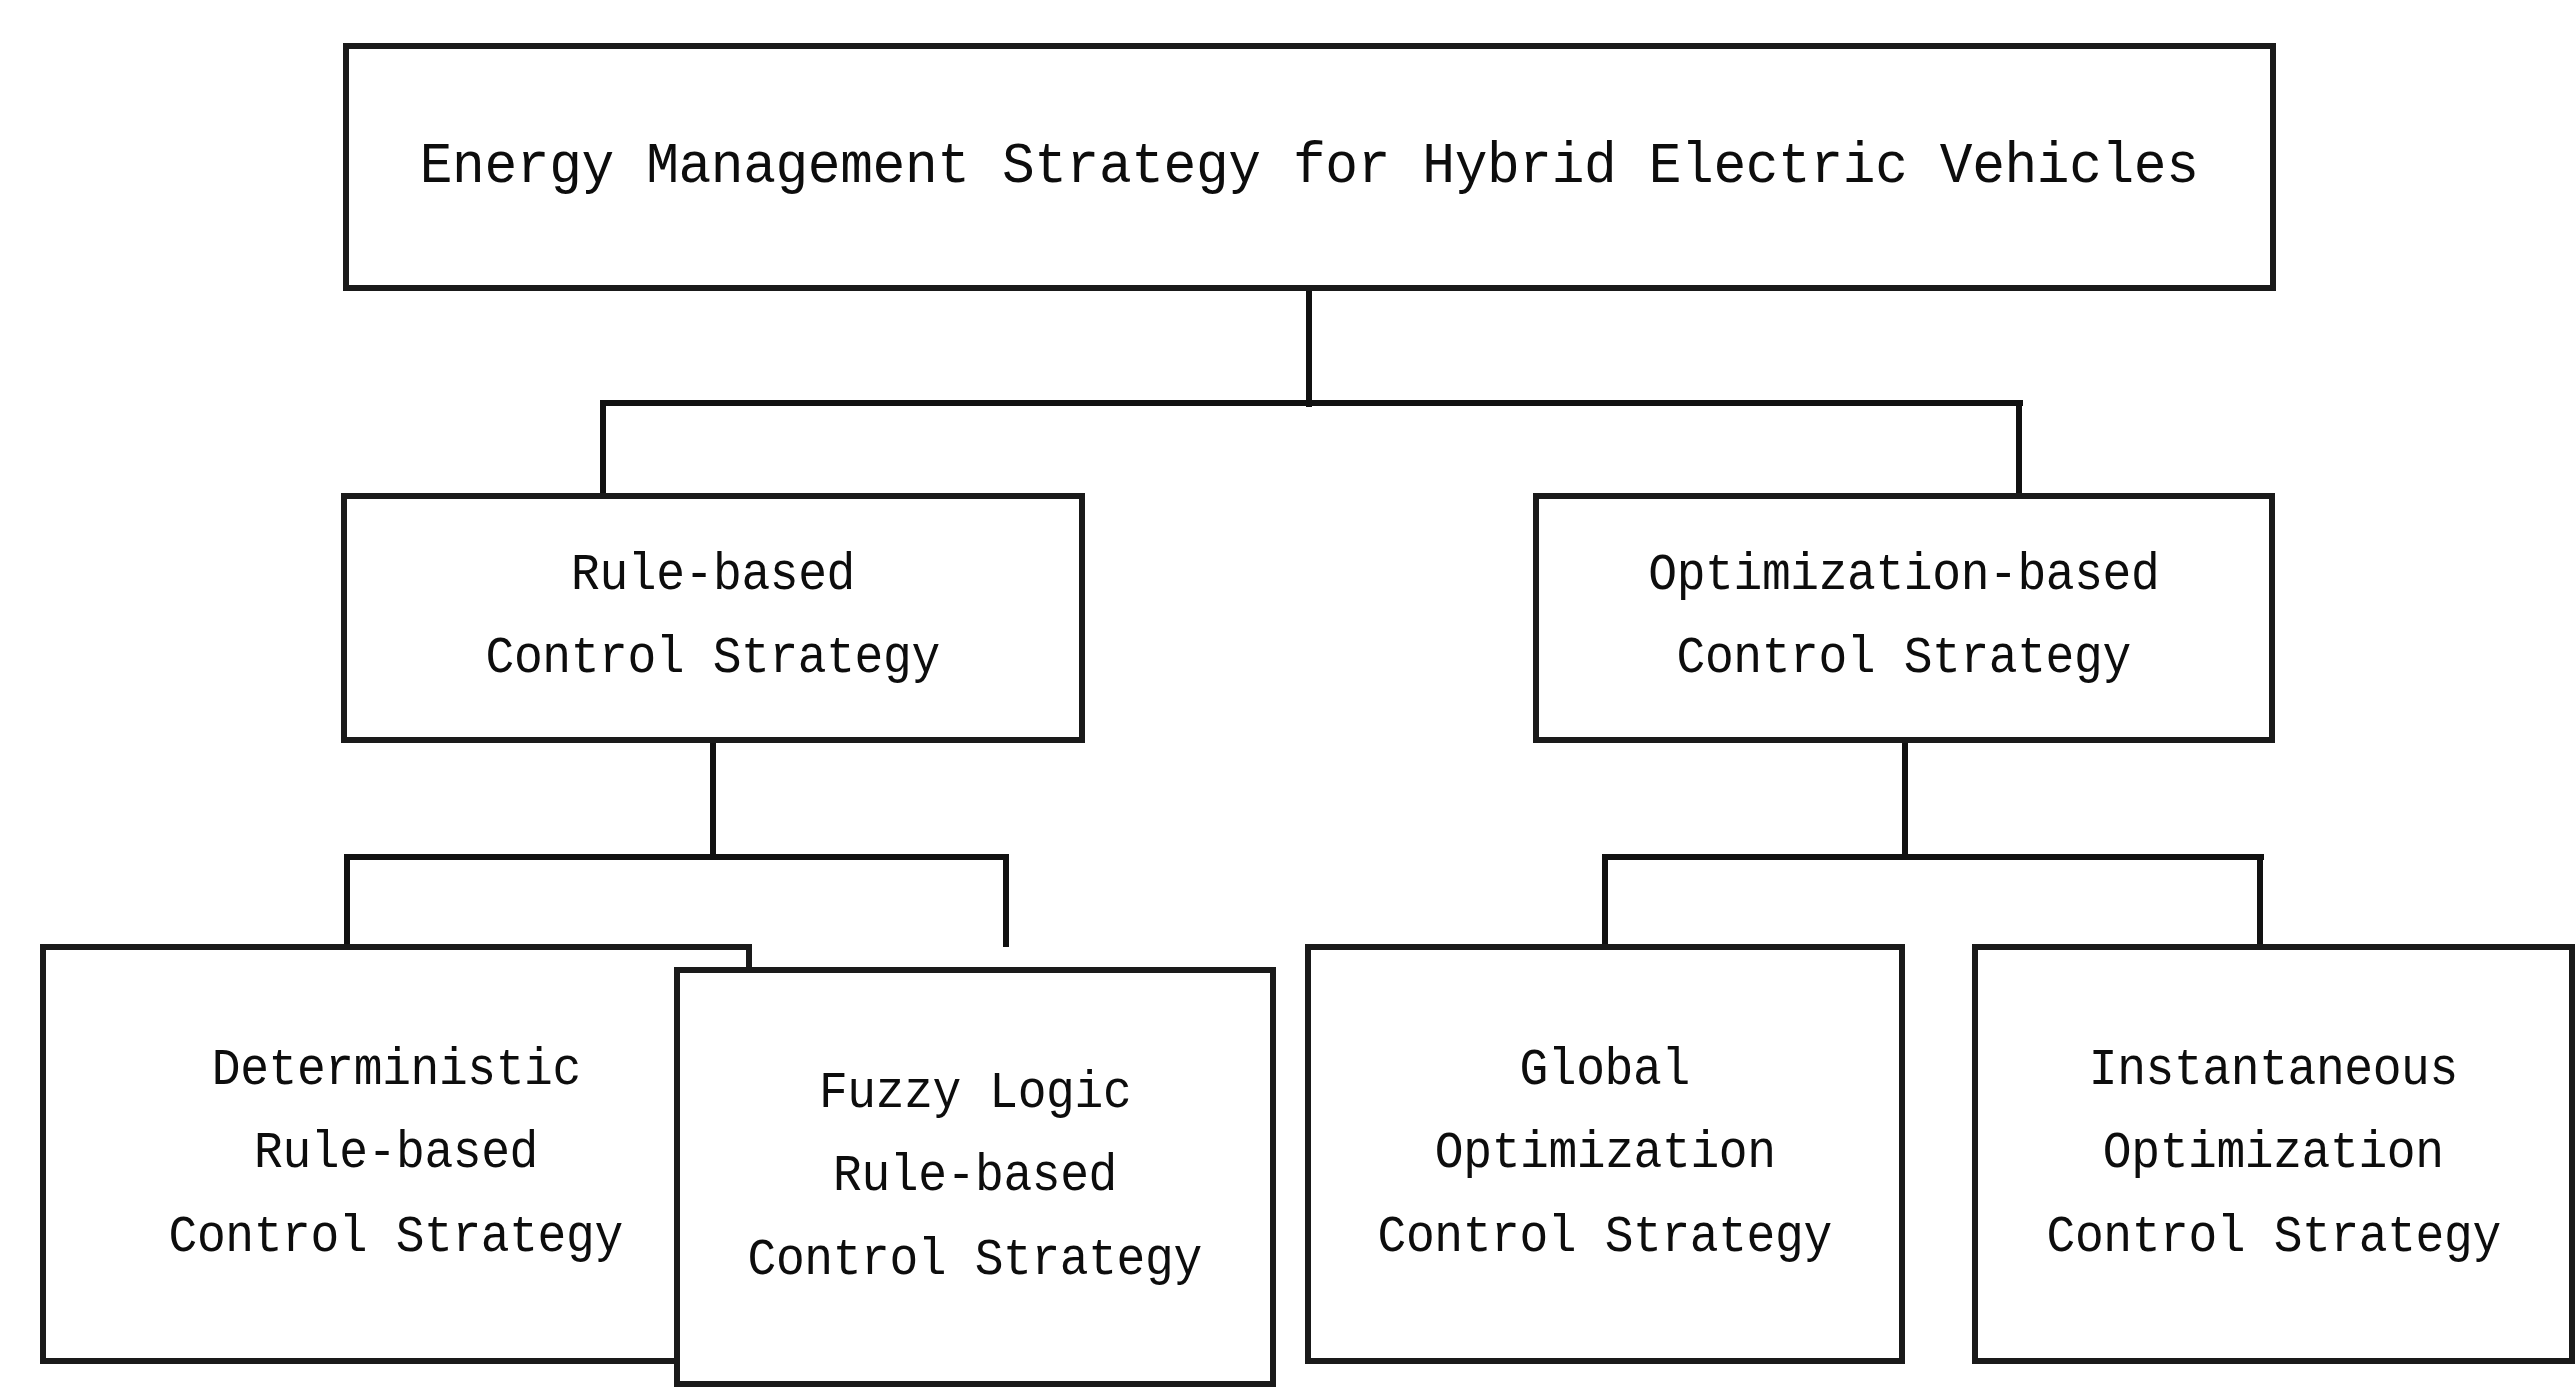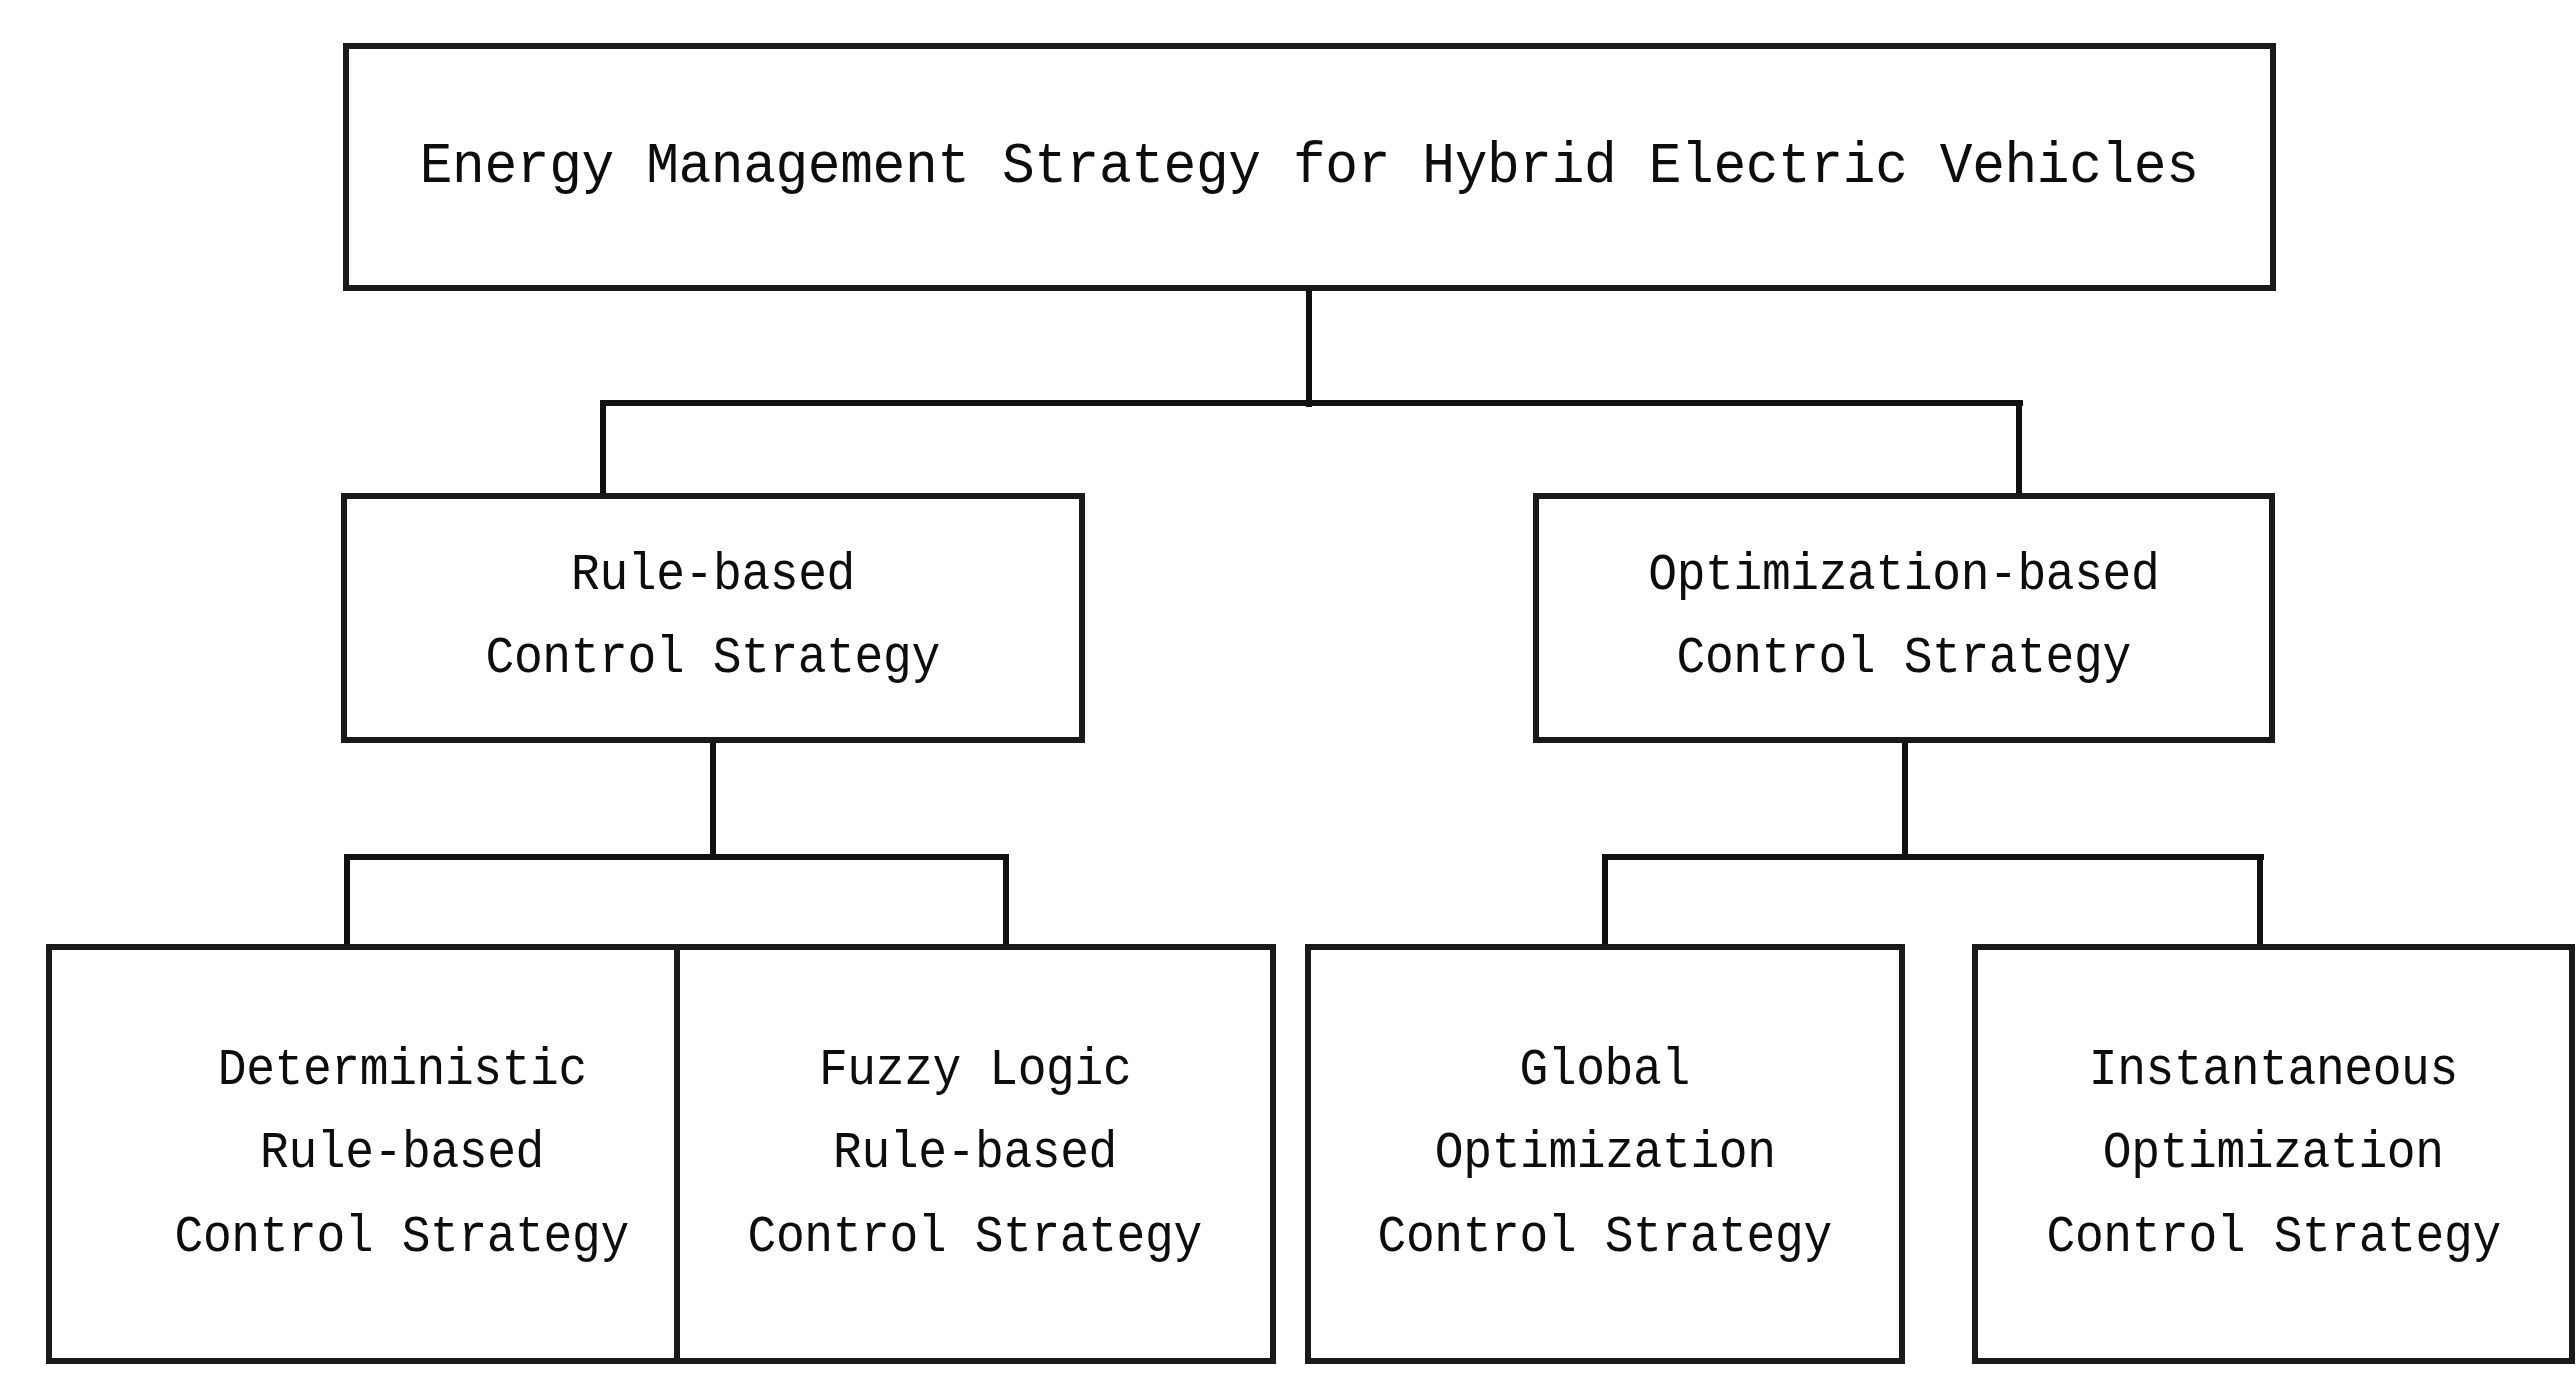--- a/index.html
+++ b/index.html
@@ -56,22 +56,22 @@
   #node-rule   { left: 341px;  width: 744px; }
   #node-opt    { left: 1533px; width: 742px; }
   .node-l2 .line {
     font-size: 51px;
     line-height: 1.62;
     transform: scaleX(0.94);
   }
 
   
   .node-leaf { top: 944px; height: 420px; border-width: 6.9px; }
-  #node-det   { left: 46px;   width: 712px; }
-  #node-fuzzy { left: 674px;  width: 602px; }
+  #node-det   { left: 40px;   width: 712px; }
+  #node-fuzzy { left: 674px;  width: 602px; margin-top: 23px; }
   #node-glob  { left: 1305px; width: 600px; }
   #node-inst  { left: 1936px; width: 603px; margin-left: 36px; }
   .node-leaf .line {
     font-size: 51px;
     line-height: 1.63;
     transform: scaleX(0.94);
   }
 
   
   .conn {

